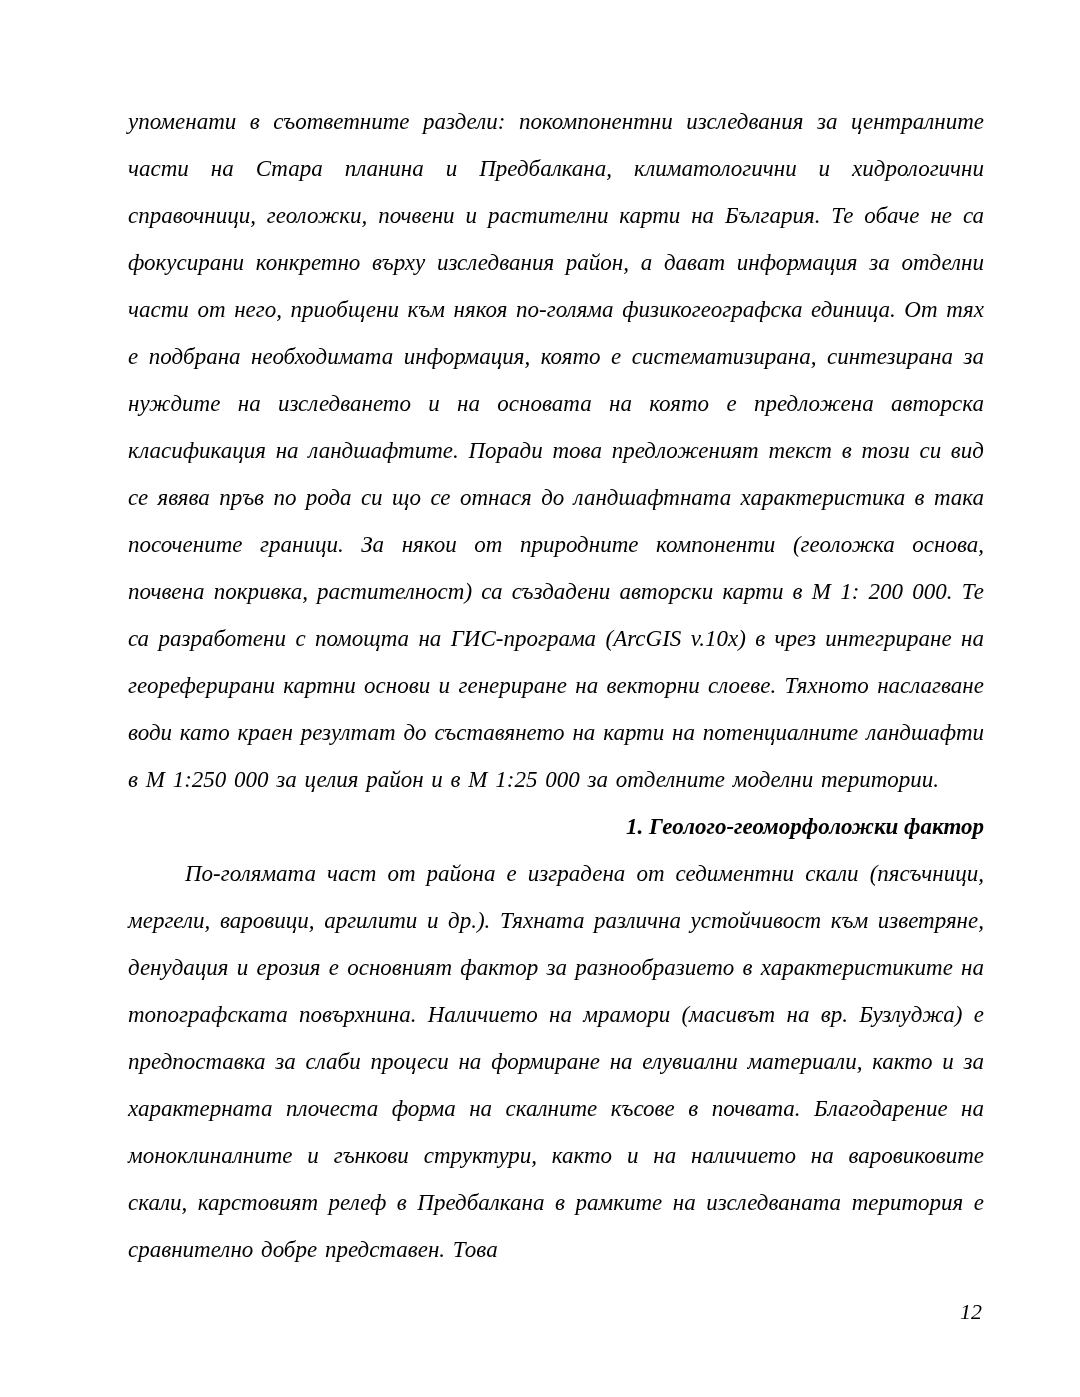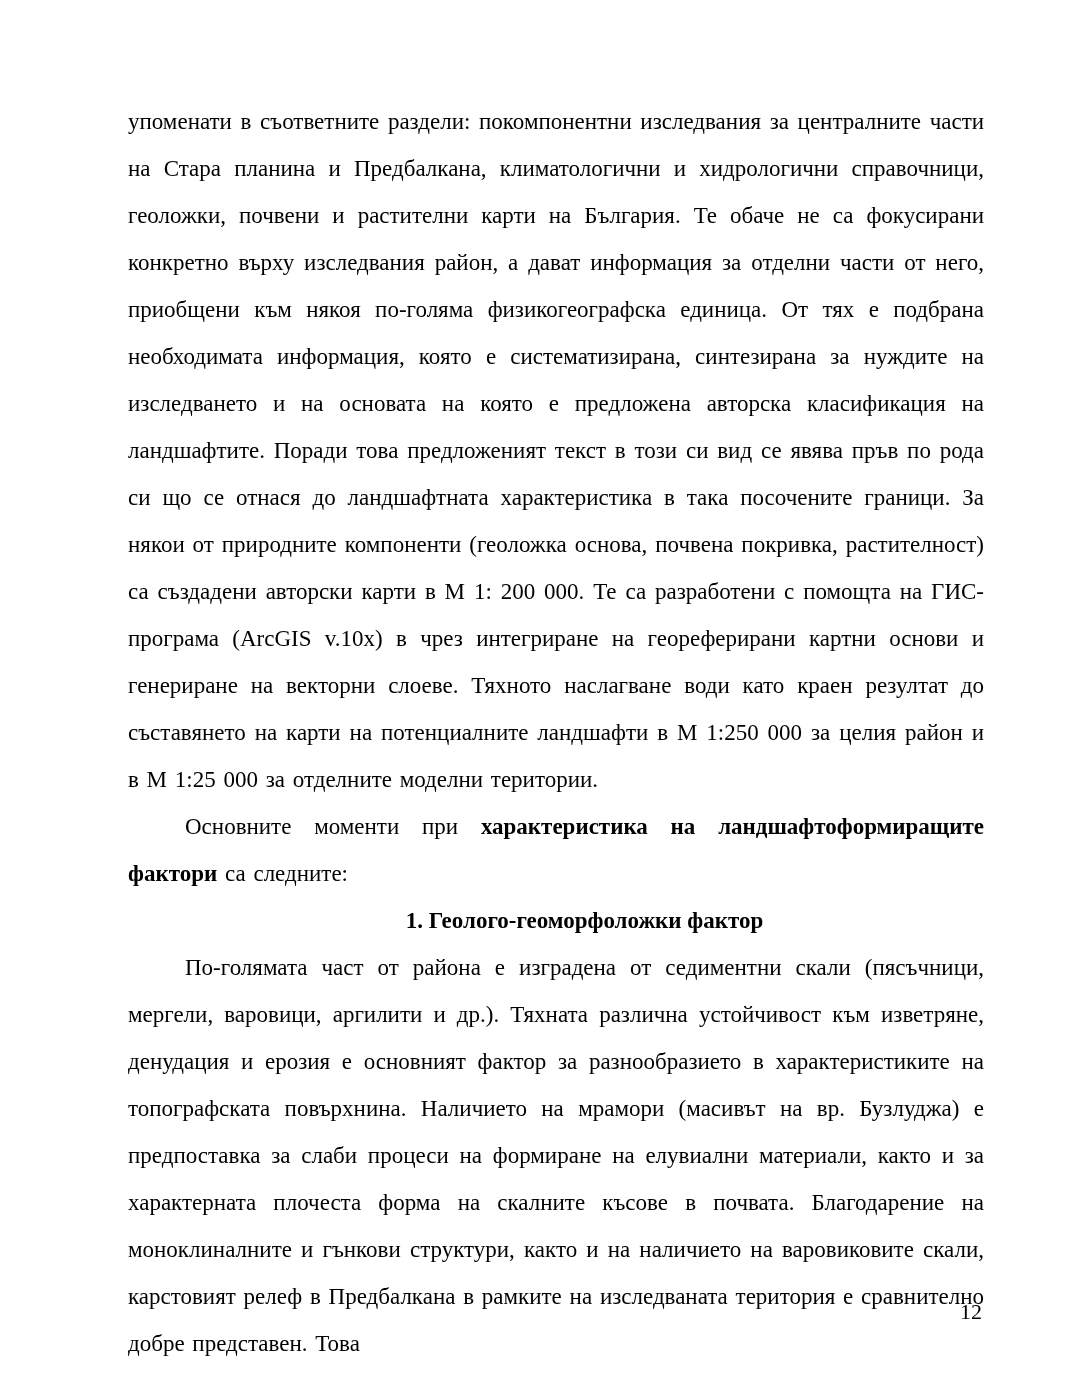--- a/index.html
+++ b/index.html
@@ -14,58 +14,58 @@
     color: #000000;
   }
   .page {
     position: absolute;
     top: 0; left: 0;
     width: 1080px;
     height: 1397px;
     background: #ffffff;
     padding: 98px 96px 0 128px;
     overflow: hidden;
+    font-style: italic;
   }
   .body-text {
     font-size: 23px;
     line-height: 47px;
     text-align: justify;
     text-align-last: left;
     word-spacing: 2px;
   }
   .indent {
     text-indent: 57px;
   }
   .heading {
     font-size: 23px;
     line-height: 47px;
     font-weight: bold;
     text-indent: 57px;
-    text-align: center;
+    text-align: right;
   }
   .bold-inline {
     font-weight: bold;
   }
   .page-number {
     position: absolute;
     right: 98px;
     bottom: 72px;
     font-size: 22px;
     line-height: 26px;
     text-align: right;
   }
 </style>
 </head>
 <body>
 
 <div class="page">
 
   <p class="body-text">упоменати в съответните раздели: покомпонентни изследвания за централните части на Стара планина и Предбалкана, климатологични и хидрологични справочници, геоложки, почвени и растителни карти на България. Те обаче не са фокусирани конкретно върху изследвания район, а дават информация за отделни части от него, приобщени към някоя по-голяма физикогеографска единица. От тях е подбрана необходимата информация, която е систематизирана, синтезирана за нуждите на изследването и на основата на която е предложена авторска класификация на ландшафтите. Поради това предложеният текст в този си вид се явява пръв по рода си що се отнася до ландшафтната характеристика в така посочените граници. За някои от природните компоненти (геоложка основа, почвена покривка, растителност) са създадени авторски карти в М 1: 200 000. Те са разработени с помощта на ГИС-програма (ArcGIS v.10x) в чрез интегриране на геореферирани картни основи и генериране на векторни слоеве. Тяхното наслагване води като краен резултат до съставянето на карти на потенциалните ландшафти в М 1:250 000 за целия район и в М 1:25 000 за отделните моделни територии.</p>
 
-  <p class="body-text indent"><span>Основните моменти при </span><span class="bold-inline">характеристика на ландшафтоформиращите фактори</span><span> са следните:</span></p>
 
   <p class="heading">1. Геолого-геоморфоложки фактор</p>
 
   <p class="body-text indent">По-голямата част от района е изградена от седиментни скали (пясъчници, мергели, варовици, аргилити и др.). Тяхната различна устойчивост към изветряне, денудация и ерозия е основният фактор за разнообразието в характеристиките на топографската повърхнина. Наличието на мрамори (масивът на вр. Бузлуджа) е предпоставка за слаби процеси на формиране на елувиални материали, както и за характерната плочеста форма на скалните късове в почвата. Благодарение на моноклиналните и гънкови структури, както и на наличието на варовиковите скали, карстовият релеф в Предбалкана в рамките на изследваната територия е сравнително добре представен. Това</p>
 
   <div class="page-number">12</div>
 
 </div>
 
 </body></html>

